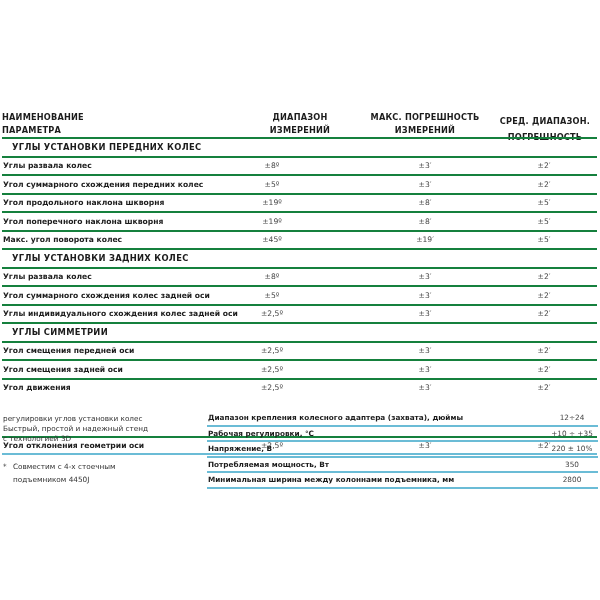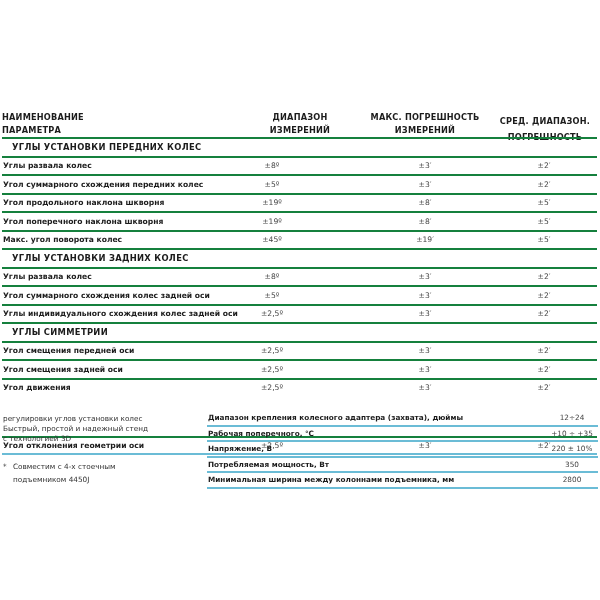--- a/index.html
+++ b/index.html
@@ -141,21 +141,21 @@
   <div><span class="star">*</span><span>Совместим с 4-х стоечным</span></div>
   <div class="ind">подъемником 4450J</div>
 </div>
 
 <div class="specs">
   <div class="srow">
       <span class="sn">Диапазон крепления колесного адаптера (захвата), дюймы</span>
       <span class="sv">12÷24</span>
     </div>
   <div class="srow">
-      <span class="sn">Рабочая поперечного, °С</span>
+      <span class="sn">Рабочая регулировки, °С</span>
       <span class="sv">+10 ÷ +35</span>
     </div>
   <div class="srow">
       <span class="sn">Напряжение, В</span>
       <span class="sv">220 ± 10%</span>
     </div>
   <div class="srow">
       <span class="sn">Потребляемая мощность, Вт</span>
       <span class="sv">350</span>
     </div>

